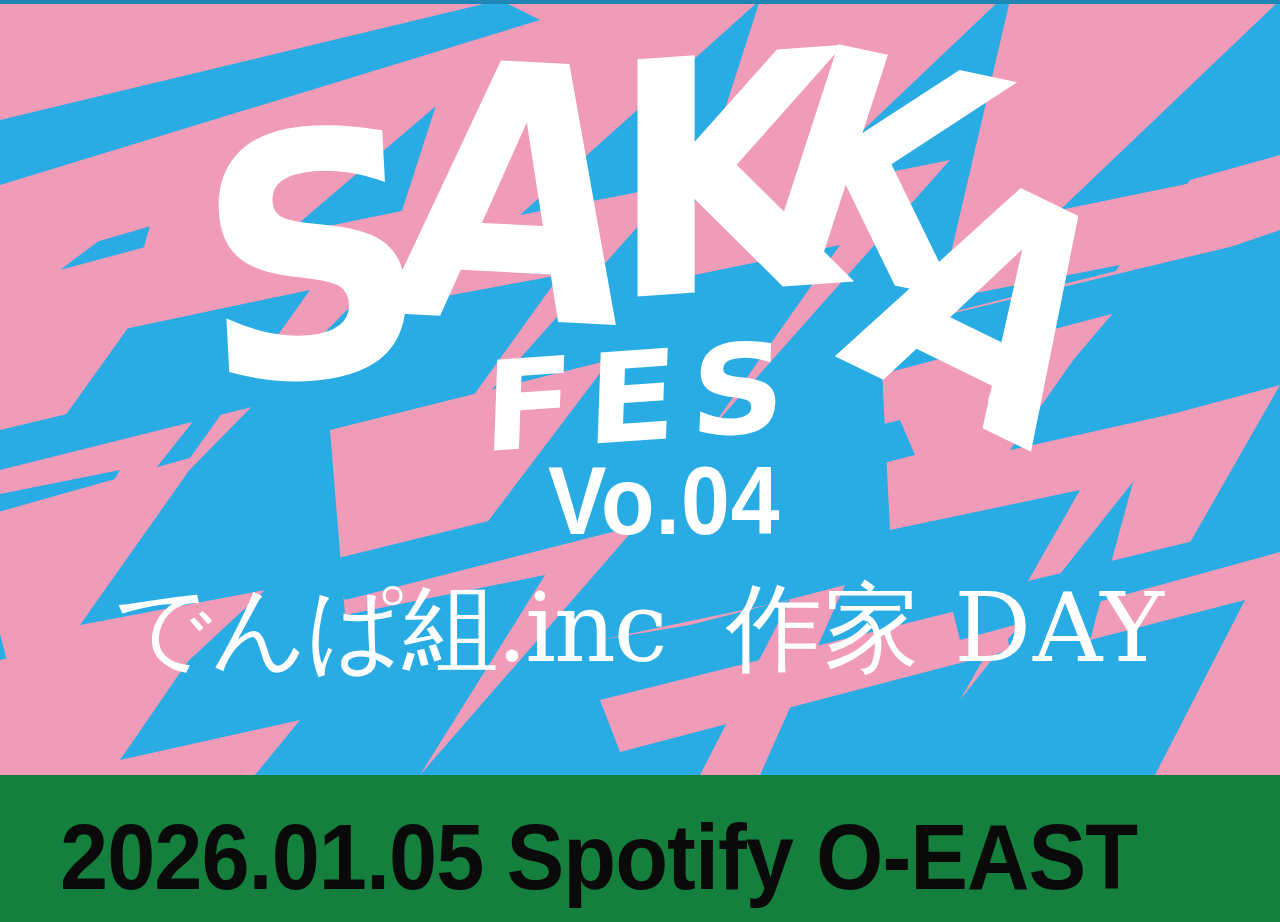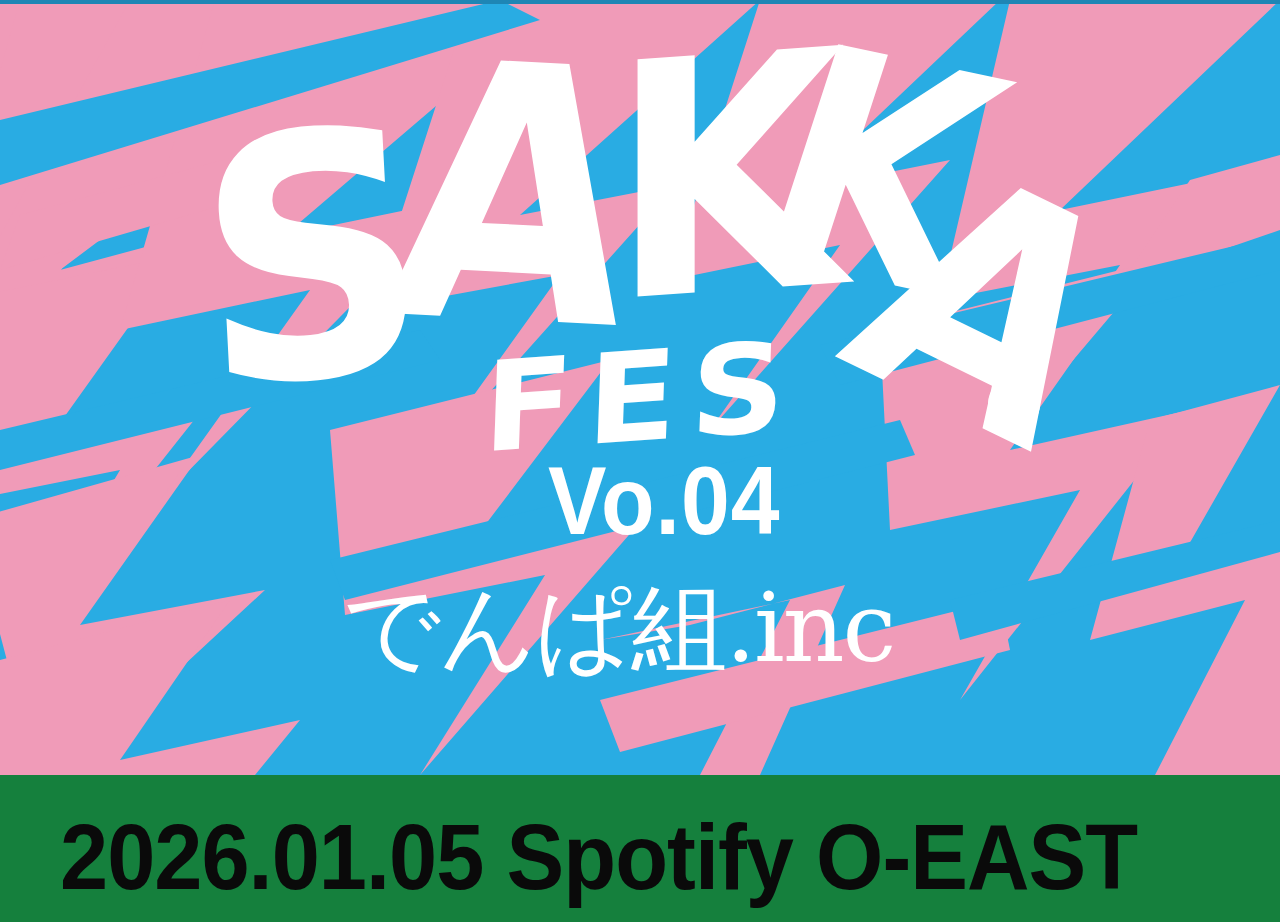--- a/index.html
+++ b/index.html
@@ -252,20 +252,21 @@
       <div id="g-vo">Vo.04</div>
     </div>
 
     <div id="saku-mark">
       <span>作</span>
     </div>
 
     <div id="artist-line">
       <span class="artist-text" id="artist-name">でんぱ組.inc</span>
       <span id="artist-gap"></span>
+      <span class="artist-text" id="artist-day">作家 DAY</span>
     </div>
 
   </div>
 
   <div id="info-bar">
     <div id="event-info">2026.01.05 Spotify O-EAST</div>
   </div>
 
 </div>
 

